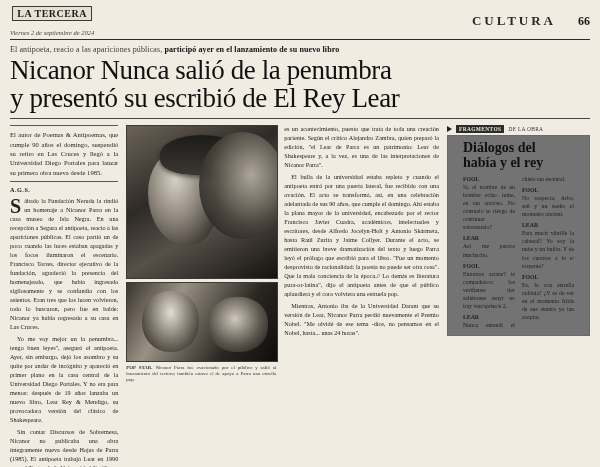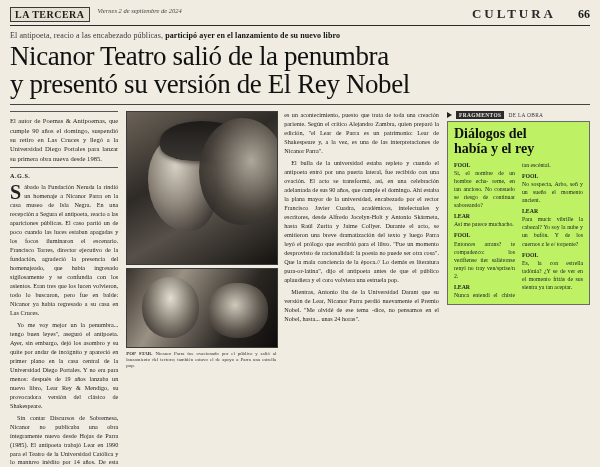--- a/index.html
+++ b/index.html
@@ -16,21 +16,21 @@
     background:#f1ece2;
     box-sizing:border-box;
     padding:6px 10px 0 10px;
   }
   
   .masthead{
     display:flex;align-items:center;justify-content:space-between;
     border-bottom:1.5px solid #2b2b2b;
     padding-bottom:3px;
   }
-  .mast-left{display:flex;align-items:flex-start;gap:8px;}
+  .mast-left{display:flex;align-items:center;gap:8px;flex-direction:column;}
   .mast-name{
     font-family:"Liberation Serif", serif;
     font-weight:bold;font-size:10px;letter-spacing:.5px;
     border:1px solid #3a3a3a;padding:1px 4px;
     background:#e7e1d4;
   }
   .mast-date{font-size:6.5px;color:#444;font-style:italic;}
   .mast-section{
     font-size:13px;letter-spacing:3px;font-weight:bold;color:#2b2b2b;
   }
@@ -129,21 +129,21 @@
   .arrow{
     width:0;height:0;border-top:3.5px solid transparent;border-bottom:3.5px solid transparent;
     border-left:5px solid #222;
   }
   .boxhead-label{
     font-size:5.4px;font-weight:bold;letter-spacing:.4px;
     background:#2b2b2b;color:#efeae0;padding:1px 3px;
   }
   .boxhead-sub{font-size:5.4px;color:#333;letter-spacing:.3px;}
   .box{
-    border:1px solid #6a6a6a;background:#bef264;padding:5px 6px;
+    border:1px solid #6a6a6a;background:#737373;padding:5px 15px;
   }
   .box-title{
     font-size:14px;line-height:1.05;font-weight:bold;color:#111;margin-bottom:4px;
   }
   .qa{font-size:5.8px;line-height:1.4;text-align:justify;color:#222;}
   .qa p{margin:0 0 3px 0;}
   .qa .q{font-weight:bold;}
   .qa .a{font-weight:bold;}
   .twocol{column-count:2;column-gap:7px;}
 </style>
@@ -157,26 +157,26 @@
       <span class="mast-name">LA TERCERA</span>
       <span class="mast-date">Viernes 2 de septiembre de 2024</span>
     </div>
     <div class="mast-right">
       <span class="mast-section">CULTURA</span>
       <span class="mast-page">66</span>
     </div>
   </div>
 
   <div class="kicker">
-    <span>El antipoeta, reacio a las encabezado públicas, </span><b>participó ayer en el lanzamiento de su nuevo libro</b>
+    <span>El antipoeta, reacio a las apariciones públicas, </span><b>participó ayer en el lanzamiento de su nuevo libro</b>
   </div>
 
   <h1 class="headline">
-    <span class="l1">Nicanor Teatro salió de la penumbra</span>
-    <span class="l2">y presentó su versión de El Rey Nobel</span>
+    <span class="l1">Nicanor Nunca salió de la penumbra</span>
+    <span class="l2">y presentó su escribió de El Rey Lear</span>
   </h1>
 
   <div class="rule"></div>
 
   <div class="grid">
 
     <div class="col-left">
       <div class="lead">El autor de Poemas &amp; Antipoemas, que cumple 90 años el domingo, suspendió su retiro en Las Cruces y llegó a la Universidad Diego Portales para lanzar su primera obra nueva desde 1985.</div>
       <div class="byline">A.G.S.</div>
       <div class="bodytext">

